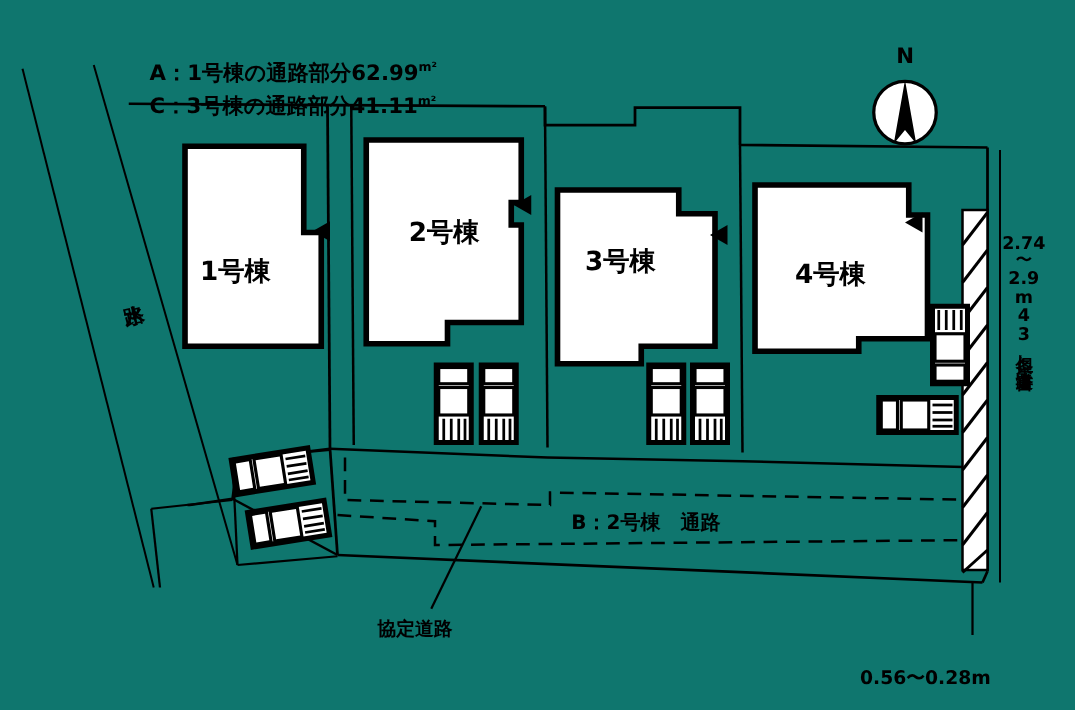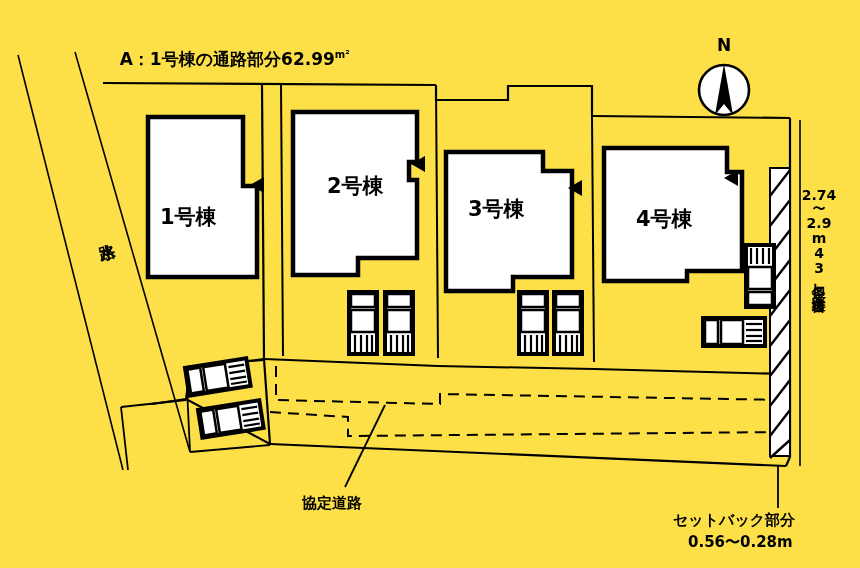--- a/index.html
+++ b/index.html
@@ -7,21 +7,21 @@
     padding: 0;
     background: #ffffff;
   }
   body {
     font-family: "DejaVu Sans", "Liberation Sans", sans-serif;
   }
   #stage {
     position: relative;
     width: 860px;
     height: 568px;
-    background: #fde047;
+    background: #0f766e;
     overflow: hidden;
   }
   #plan {
     position: absolute;
     left: 0;
     top: 0;
     width: 860px;
     height: 568px;
   }
   .txt {
@@ -308,34 +308,37 @@
       <circle cx="724" cy="90" r="25" fill="#ffffff" stroke="#000000" stroke-width="2.6"></circle>
       <polygon points="724,64 733,115 724,104 715,115" fill="#000000"></polygon>
     </g>
   </svg>
 
   <div class="txt hdr" style="left:96px; top:30px;">
     <span>A：1号棟の通路部分62.99</span><span class="sup">m²</span>
   </div>
 
 
+  <div class="txt hdr" style="left:96px; top:57px;">
+    <span>C：3号棟の通路部分41.11</span><span class="sup">m²</span>
+  </div>
 
   <div class="txt compass-n" style="left:717px; top:36px;">N</div>
 
   <div class="txt bldg-label" style="left:160px; top:162px;margin-top:44px;">1号棟</div>
   <div class="txt bldg-label" style="left:315px; top:175px;margin-left:12px;">2号棟</div>
   <div class="txt bldg-label" style="left:468px; top:198px;">3号棟</div>
   <div class="txt bldg-label" style="left:636px; top:208px;">4号棟</div>
 
+  <div class="txt passage-label" style="left:457px; top:409px;">B：2号棟　通路</div>
 
   <div class="txt waterway" style="left:93px; top:232px;">水路</div>
 
   <div class="txt note" style="left:302px; top:495px;">協定道路</div>
 
-  <div class="txt note" style="left:673px; top:512px;">セットバック部分</div>
   <div class="txt note" style="left:688px; top:534px;">0.56〜0.28m</div>
 
   <div class="rside" style="left:798px; top:188px; width:42px;">
     <div class="numrow">2.74</div>
     <div class="tilde">〜</div>
     <div class="numrow">2.9</div>
     <div class="vtext">m43条但し書道路</div>
   </div>
 
 </div>

